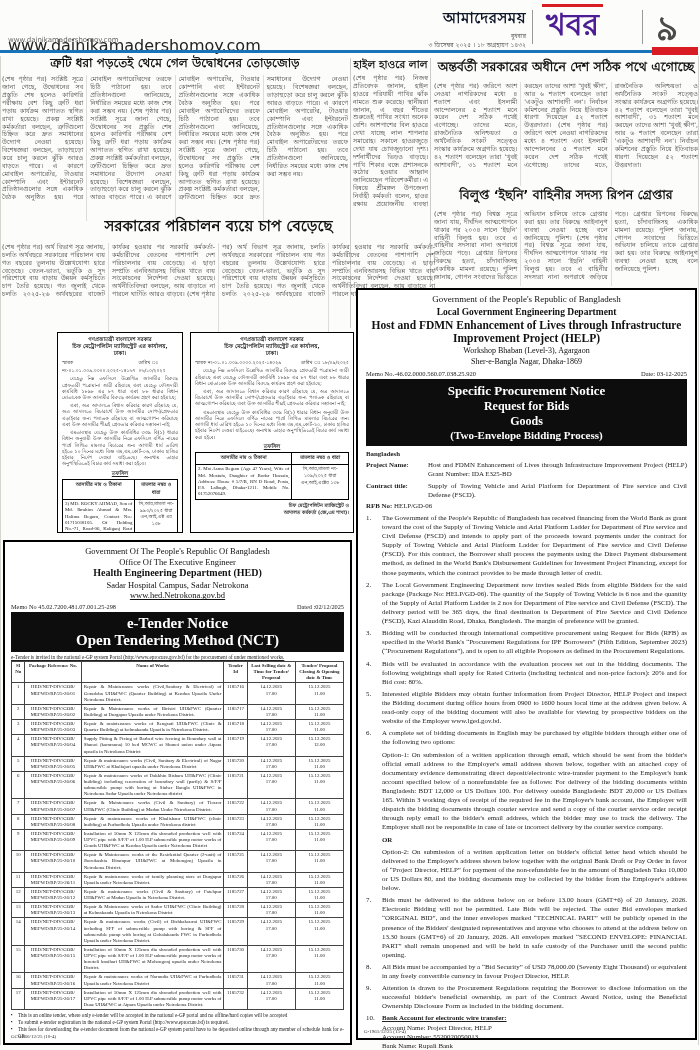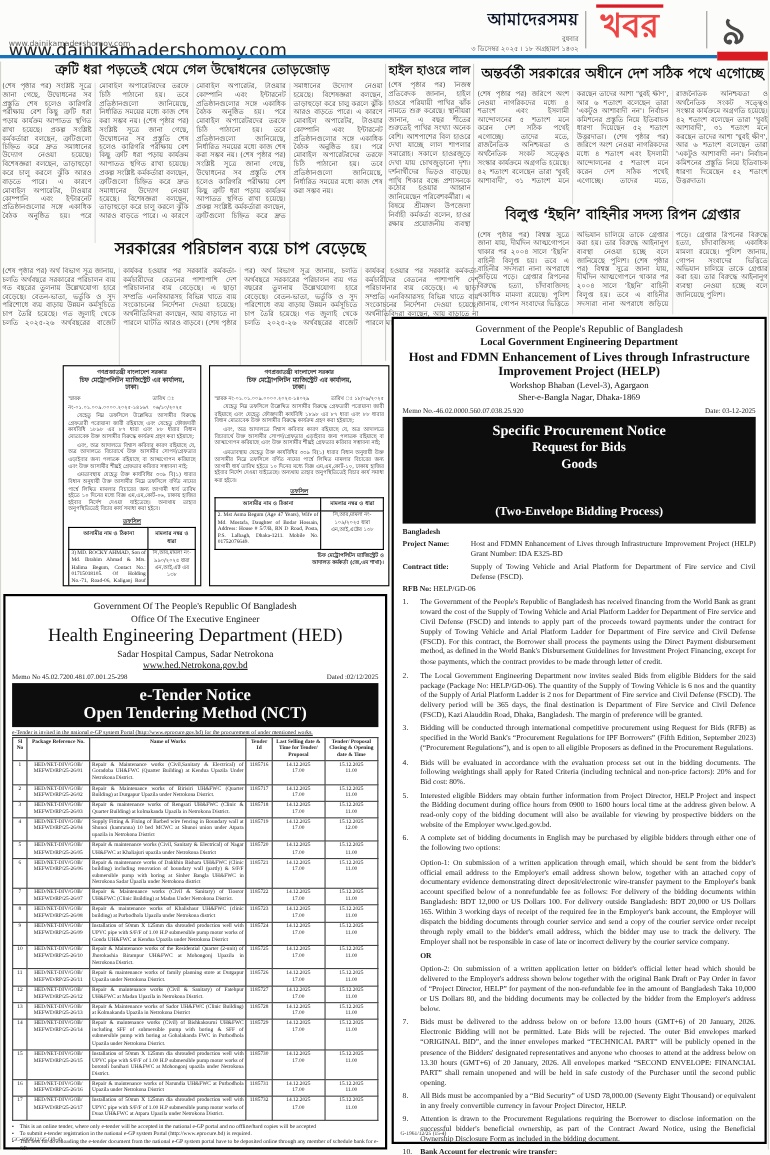--- a/index.html
+++ b/index.html
@@ -6,21 +6,21 @@
   html,body { background:#e8e8e4; }
   .page { position:relative; width:700px; height:1050px; margin:0 auto; background:#fcfcfa;
           font-family:"DejaVu Sans", sans-serif; color:#222; overflow:hidden; }
   .abs { position:absolute; }
 
   
   .site-url { font-size:7px; color:#666; }
   .brand { color:#0f172a; font-weight:bold; font-size:15px; letter-spacing:.5px; }
   .brand-sub { font-size:6px; color:#444; text-align:right; line-height:1.5; }
   .vline { width:1px; background:#999; }
-  .section-word { font-size:30px; font-weight:bold; color:#ef4444; border-top:3px solid #d91c24; line-height:1.15; padding:0 4px; }
+  .section-word { font-size:30px; font-weight:bold; color:#4c1d95; border-top:3px solid #d91c24; line-height:1.15; padding:0 4px; }
   .page-num { font-size:34px; font-weight:bold; color:#4a4a4a; }
   .blue-rule { background:#1873b9; height:3px; }
   .red-block { background:#d91c24; }
 
   
   .headline { font-weight:bold; color:#111; text-align:center; font-family:"DejaVu Sans", sans-serif; }
   .bn-body { font-size:6.3px; line-height:1.25; text-align:justify; color:#3a3a3a;
              column-gap:7px; column-rule:1px solid #ddd; overflow:hidden; height:100%; }
   .cols4 { column-count:4; }
   .cols3 { column-count:3; }
@@ -43,21 +43,21 @@
   .c-sign { text-align:right; font-size:4.8px; font-weight:bold; line-height:1.35; margin-top:3px; }
 
   
   .notice-box { border:2px solid #000; background:#fff; font-family:"Liberation Serif", serif; }
   .black-banner { background:#0d0d0d; color:#fff; text-align:center; padding:3px 2px; }
   .code-tag { position:absolute; bottom:4px; left:6px; font-size:5px; font-family:"Liberation Serif", serif; color:#333; }
 
   
   .hed-inner { padding:4px 6px 14px; position:relative; height:100%; }
   .hed-h { text-align:center; line-height:1.25; font-size:8.5px; color:#111; }
-  .hed-h .big { font-size:17px; font-weight:normal; }
+  .hed-h .big { font-size:10px; font-weight:bold; }
   .hed-h .url { text-decoration:underline; }
   .hed-memo { display:flex; justify-content:space-between; font-size:6.3px; margin:2px 0; }
   .hed-banner .l1 { font-size:15px; font-weight:bold; }
   .hed-banner .l2 { font-size:15px; font-weight:bold; }
   .hed-intro { font-size:5.2px; text-decoration:underline; margin:2px 0 1px; }
   .t-table { width:100%; border-collapse:collapse; font-size:4.9px; }
   .t-table th, .t-table td { border:0.5px solid #444; padding:1px 2px; vertical-align:top; line-height:1.25; }
   .t-table th { text-align:center; font-weight:bold; background:#fff; }
   .t-table .c-sl { width:4%; text-align:center; }
   .t-table .c-pkg { width:17%; text-align:center; }
@@ -72,21 +72,21 @@
   .lged-inner { padding:4px 8px 14px; position:relative; height:100%; }
   .lged-h { text-align:center; line-height:1.3; font-size:9px; color:#111; }
   .lged-h .g2 { font-weight:bold; font-size:9.5px; }
   .lged-h .big { font-size:11.5px; font-weight:bold; line-height:1.15; margin:1px 0; }
   .lged-h .small { font-size:8px; }
   .lged-memo { display:flex; justify-content:space-between; font-size:6.5px; margin:3px 0 2px; }
   .lged-banner { padding:4px 2px 5px; }
   .lged-banner .b1 { font-size:13px; font-weight:bold; }
   .lged-banner .b2 { font-size:12px; font-weight:bold; }
   .lged-banner .b3 { font-size:12px; font-weight:bold; }
-  .lged-banner .b4 { font-size:11px; font-weight:bold;margin-top:30px; }
+  .lged-banner .b4 { font-size:11px; font-weight:bold; }
   .lged-body { font-size:6.9px; line-height:1.32; margin-top:3px; }
   .lged-country { font-weight:bold; margin-bottom:2px; }
   .kv { display:flex; gap:4px; margin-bottom:2px; }
   .kv .k { font-weight:bold; width:58px; flex:none; }
   .kv .v { text-align:justify; flex:1; }
   .rfb { margin:1px 0 3px; }
   .rfb b { font-weight:bold; }
   .lged-items { list-style:none; }
   .lged-items > li { position:relative; padding-left:16px; margin-bottom:3px; text-align:justify; }
   .lged-items > li .num { position:absolute; left:0; top:0; }

